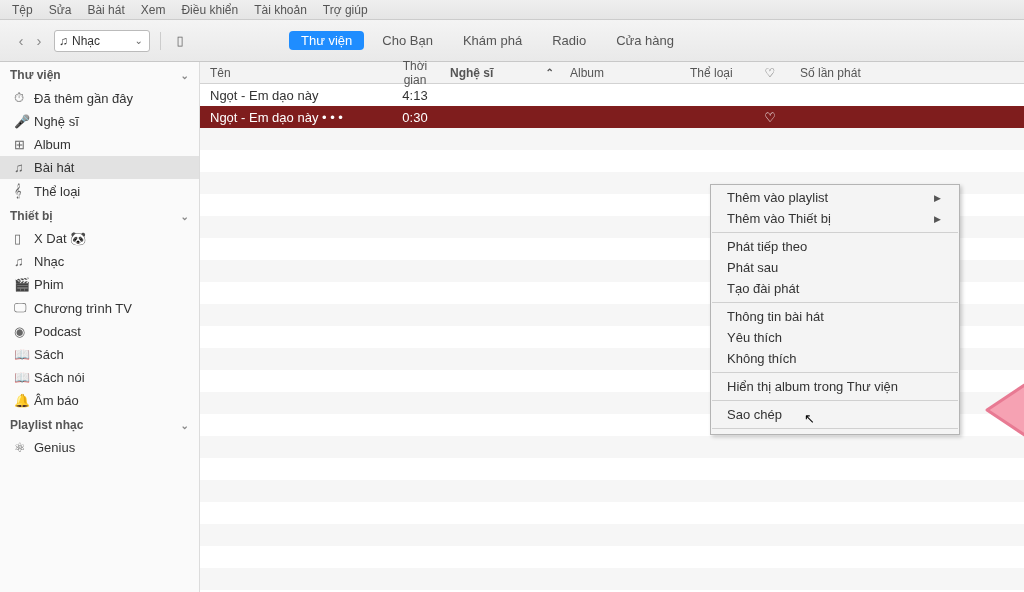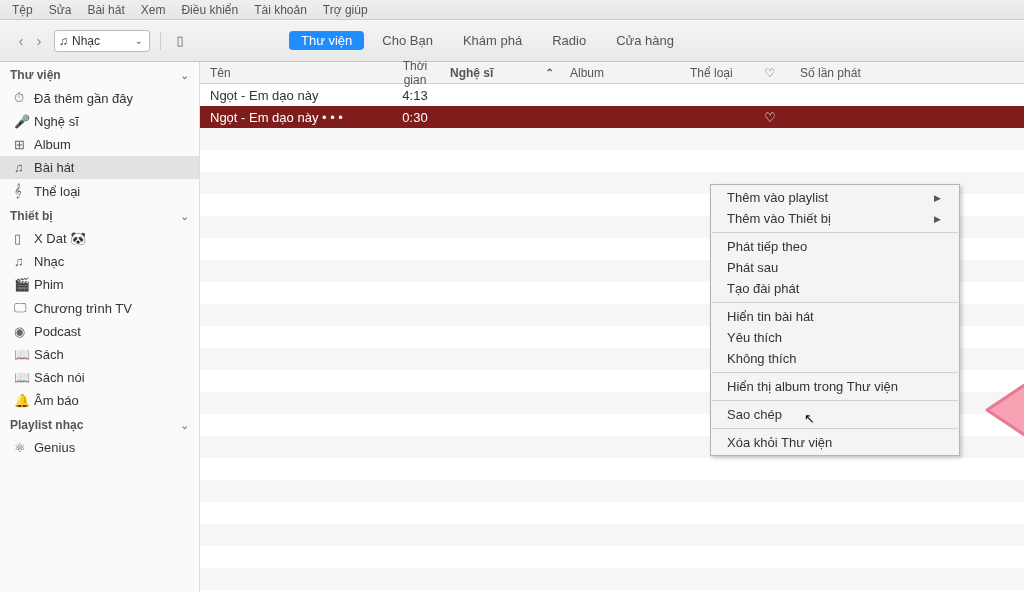--- a/index.html
+++ b/index.html
@@ -235,40 +235,37 @@
           <span>Phát tiếp theo</span>
         </div>
         <div class="cm-item">
           <span>Phát sau</span>
         </div>
         <div class="cm-item">
           <span>Tạo đài phát</span>
         </div>
         <div class="cm-sep"></div>
         <div class="cm-item">
-          <span>Hiển tin bài hát</span>
+          <span>Thông tin bài hát</span>
         </div>
         <div class="cm-item">
           <span>Yêu thích</span>
         </div>
         <div class="cm-item">
           <span>Không thích</span>
         </div>
         <div class="cm-sep"></div>
         <div class="cm-item">
           <span>Hiển thị album trong Thư viện</span>
         </div>
         <div class="cm-sep"></div>
         <div class="cm-item">
           <span>Sao chép</span>
         </div>
         <div class="cm-sep"></div>
-        <div class="cm-item">
-          <span>Xóa khỏi Thư viện</span>
-        </div>
       </div>
     <div class="cursor">↖</div>
 
     <svg class="arrow-annot" viewBox="0 0 170 120">
       <path d="M 15 60 L 78 18 L 78 42 Q 160 34 155 110 Q 140 58 78 78 L 78 102 Z" fill="#f6a2b3" stroke="#e87a93" stroke-width="3" stroke-linejoin="round"></path>
     </svg>
   </div>
 </div>
 
 </body></html>

